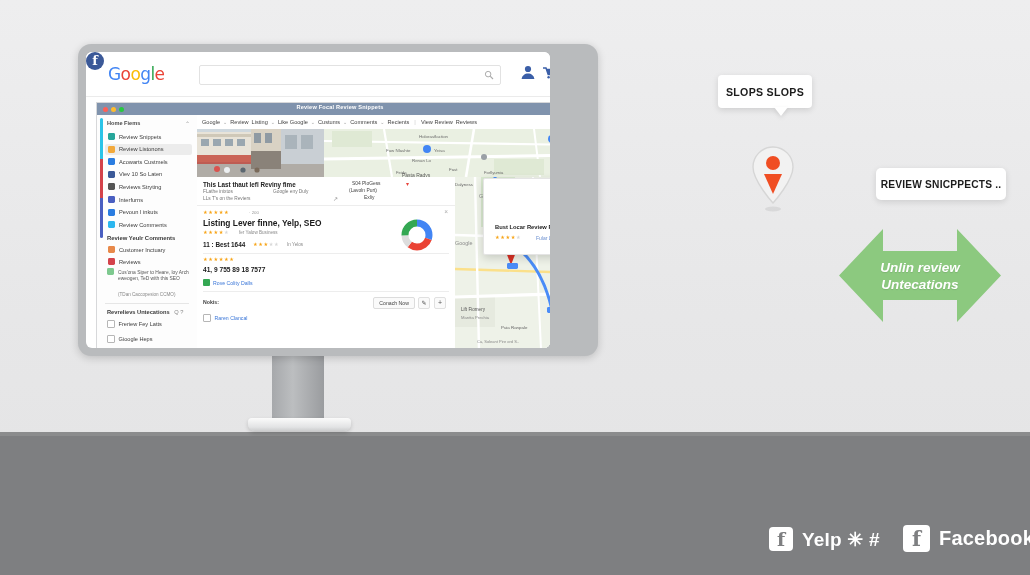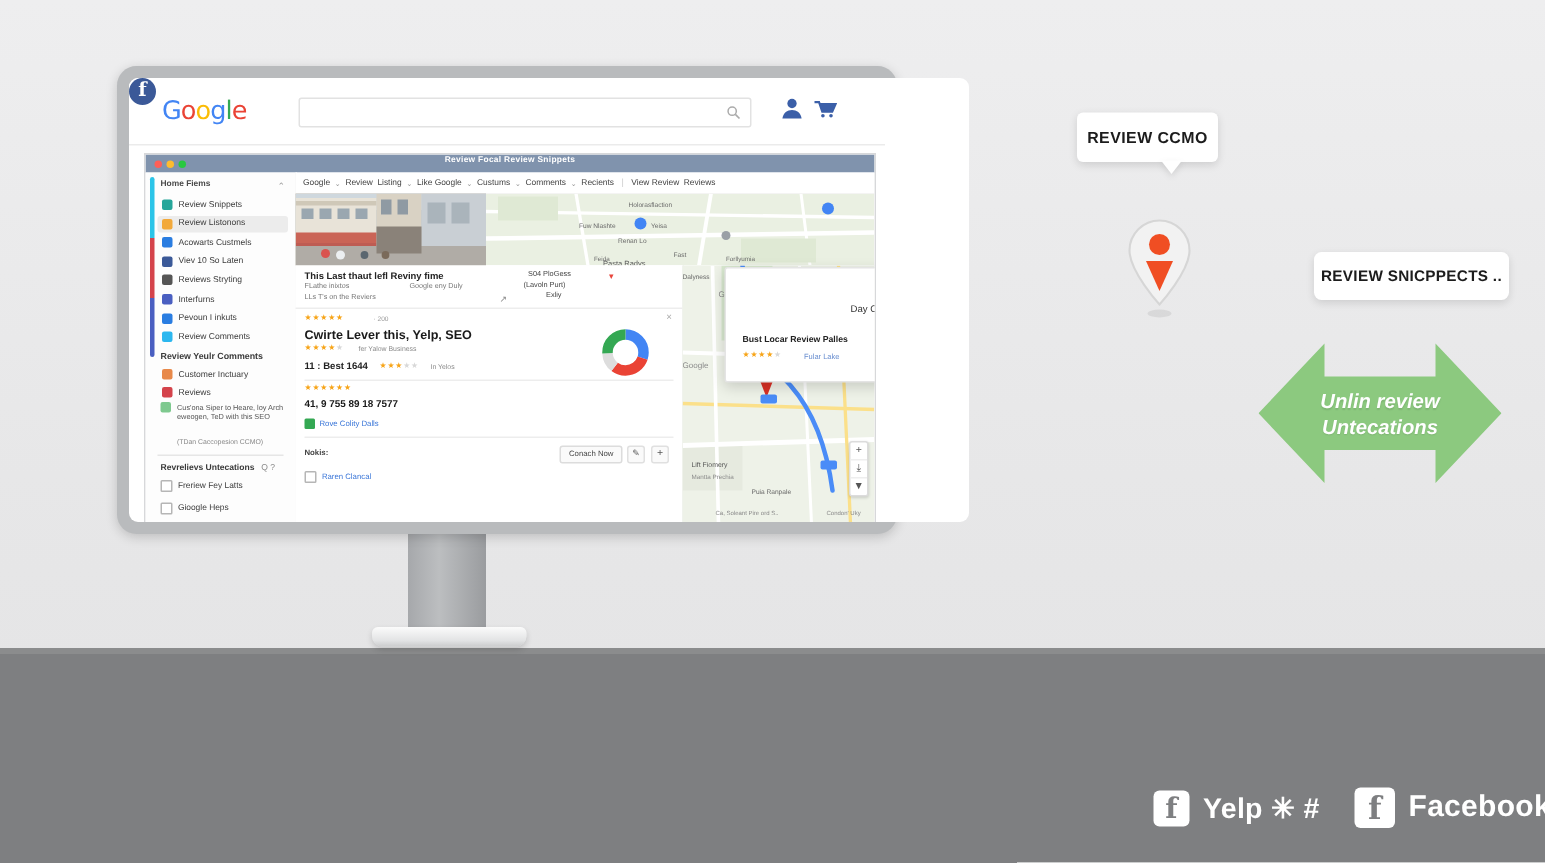--- a/index.html
+++ b/index.html
@@ -13,21 +13,21 @@
     background:linear-gradient(180deg,#eeeeef 0%,#e7e7e8 55%,#e3e3e4 100%);}
   #floor{position:absolute;left:0;top:432px;width:1030px;height:143px;
     background:#7e7f81;}
   #floor-sheen{position:absolute;left:0;top:432px;width:1030px;height:4px;
     background:rgba(255,255,255,.10);}
 
   
   #monitor{position:absolute;left:78px;top:44px;width:520px;height:312px;
     background:#b9bbbd;border-radius:13px;
     box-shadow:0 2px 8px rgba(0,0,0,.18);}
-  #monitor-inner{position:absolute;left:8px;top:8px;width:560px;height:296px;
+  #monitor-inner{position:absolute;left:8px;top:8px;width:464px;height:296px;
     background:#fff;border-radius:6px;overflow:hidden;}
   #monitor-neck{position:absolute;left:272px;top:352px;width:52px;height:72px;
     background:linear-gradient(90deg,#a6a8ab 0%,#bcbec0 40%,#9a9c9f 100%);}
   #monitor-base{position:absolute;left:248px;top:418px;width:103px;height:13px;
     background:linear-gradient(180deg,#fbfbfb 0%,#e2e3e4 70%,#cbcccd 100%);
     border-radius:4px 4px 7px 7px;box-shadow:0 2px 4px rgba(0,0,0,.16);}
 
   
   #g-header{position:absolute;left:0;top:0;width:504px;height:44px;background:#fff;
     border-bottom:1px solid #ebebeb;}
@@ -400,21 +400,21 @@
 
           <div class="bc-row stars" id="bc-stars1">
               <span>★</span>
               <span>★</span>
               <span>★</span>
               <span>★</span>
               <span>★</span>
             </div>
           <div class="bc-row" id="bc-count1">· 200</div>
           <div class="bc-row" id="bc-close">×</div>
-          <div class="bc-row" id="bc-name">Cwirte Lever this, Yelp, SEO</div>
+          <div class="bc-row" id="bc-name">Listing Lever finne, Yelp, SEO</div>
           <div class="bc-row stars gray" id="bc-stars2">
               <span>★</span>
               <span>★</span>
               <span>★</span>
               <span>★</span>
               <span class="off">★</span>
             </div>
           <div class="bc-row" id="bc-stars2lbl">fer Yalow Business</div>
           <div class="bc-row" id="bc-best">11 : Best 1644</div>
           <div class="bc-row stars gray" id="bc-stars3">
@@ -514,21 +514,21 @@
             </div>
           <div id="dd-lake">Fular Lake</div>
 
         </div>
       </div>
     </div>
   </div>
 </div>
 
 <div id="bubble">
-  <div id="bubble-txt">REVIEW CCMO</div>
+  <div id="bubble-txt">SLOPS SLOPS</div>
 </div>
 <div id="bubble-tail"></div>
 
 <svg id="pin" viewBox="0 0 44 84">
   <path d="M22 2 C33 2 42 11 42 22 C42 36 22 58 22 58 C22 58 2 36 2 22 C2 11 11 2 22 2 Z" fill="#f2f2f2" stroke="#d6d6d6" stroke-width="1.4"></path>
   <circle cx="22" cy="18" r="7" fill="#f04e23"></circle>
   <path d="M13 29 L31 29 L22 49 Z" fill="#f04e23"></path>
   <ellipse cx="22" cy="64" rx="8" ry="2.6" fill="rgba(0,0,0,.07)"></ellipse>
 </svg>
 

